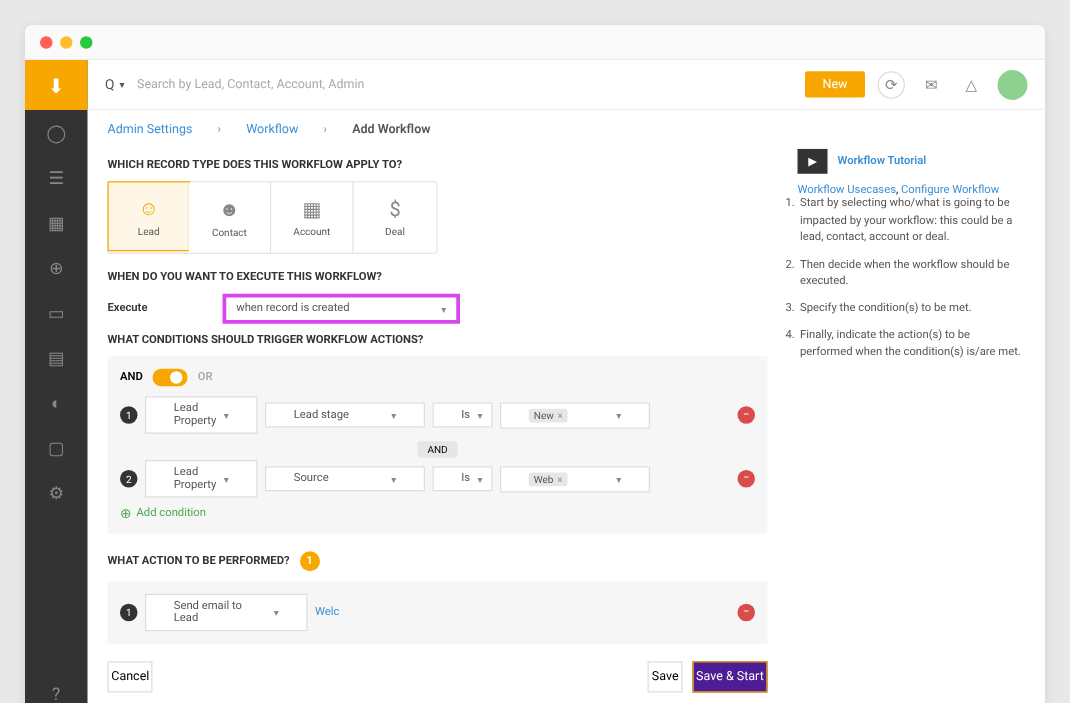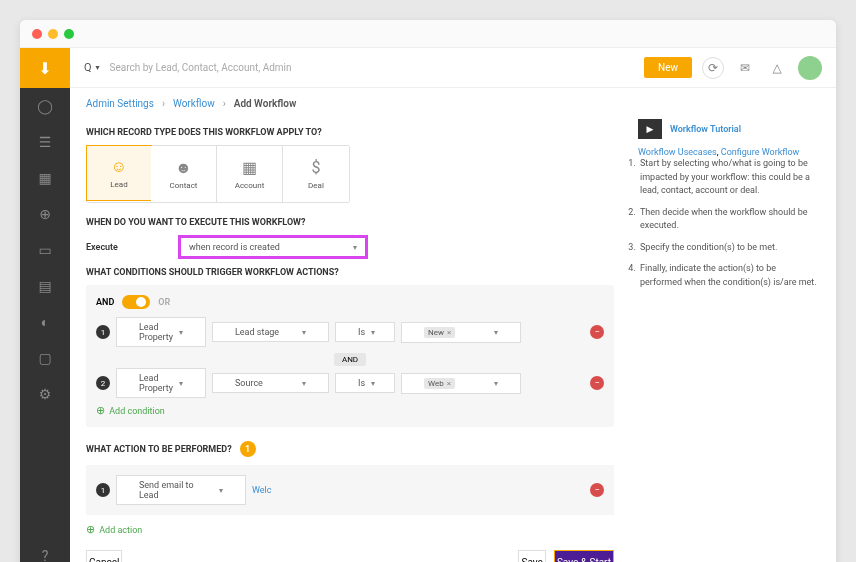--- a/index.html
+++ b/index.html
@@ -14,21 +14,21 @@
 .navicon{width:50px;height:36px;display:flex;align-items:center;justify-content:center;color:#888;font-size:14px;cursor:pointer}
 .navicon.bottom{margin-top:auto;margin-bottom:8px}
 .main{flex:1;display:flex;flex-direction:column;overflow:hidden}
 .topbar{height:40px;display:flex;align-items:center;padding:0 14px;gap:10px;border-bottom:1px solid #eee}
 .qbtn{font-size:11px;color:#555;display:flex;align-items:center;gap:4px}
 .search{flex:1;font-size:10px;color:#aaa}
 .newbtn{background:#f7a700;color:#fff;font-size:10px;padding:5px 14px;border-radius:2px;border:none;cursor:pointer}
 .tbicon{width:22px;height:22px;display:flex;align-items:center;justify-content:center;color:#888;font-size:12px}
 .tbicon.circ{border:1px solid #ddd;border-radius:50%}
 .avatar{width:24px;height:24px;border-radius:50%;background:#8ed08e}
-.breadcrumb{padding:10px 16px;font-size:10px;color:#999;display:flex;gap:8px;}
+.breadcrumb{padding:10px 16px;font-size:10px;color:#999;display:flex;gap:20px;}
 .breadcrumb a{color:#3b8fd4;text-decoration:none}
 .content{flex:1;display:flex;overflow:auto;padding:0 16px 12px}
 .left{flex:1;padding-right:16px}
 .right{width:190px;padding-left:8px}
 .sectitle{font-size:9px;font-weight:700;color:#333;margin:8px 0}
 .recordtypes{display:flex;gap:0;border:1px solid #e0e0e0;border-radius:2px;width:fit-content}
 .rtcard{width:66px;height:56px;display:flex;flex-direction:column;align-items:center;justify-content:center;gap:4px;border-right:1px solid #e0e0e0;cursor:pointer;background:#fff}
 .rtcard:last-child{border-right:none}
 .rtcard.sel{background:#fef6e6;border:1px solid #f7a700;margin:-1px}
 .rtcard .ico{font-size:16px;color:#888}
@@ -39,21 +39,21 @@
 .select{border:3px solid #d946ef;padding:4px 8px;font-size:9px;color:#555;background:#fff;min-width:190px;display:flex;justify-content:space-between;align-items:center;cursor:pointer}
 .select:after{content:"▾";color:#888;font-size:8px}
 .condblock{background:#f6f6f6;padding:10px;border-radius:2px}
 .andorrow{display:flex;align-items:center;gap:8px;font-size:9px;font-weight:600;margin-bottom:8px}
 .toggle{width:28px;height:14px;background:#f7a700;border-radius:7px;position:relative;cursor:pointer}
 .toggle:after{content:"";position:absolute;width:10px;height:10px;background:#fff;border-radius:50%;top:2px;left:14px}
 .condrow{display:flex;align-items:center;gap:6px;margin-bottom:6px}
 .num{width:14px;height:14px;background:#333;color:#fff;border-radius:50%;font-size:8px;display:flex;align-items:center;justify-content:center}
 .csel{border:1px solid #ddd;padding:4px 22px;font-size:9px;color:#555;background:#fff;display:flex;justify-content:space-between;align-items:center;cursor:pointer}
 .csel:after{content:"▾";color:#888;font-size:8px;margin-left:6px}
-.csel.w1{width:90px}.csel.w2{width:117px}.csel.w3{width:60px}.csel.w4{width:120px}
+.csel.w1{width:90px}.csel.w2{width:128px}.csel.w3{width:48px}.csel.w4{width:120px}
 .tag{background:#e6e6e6;padding:1px 4px;font-size:8px;border-radius:2px;display:inline-flex;align-items:center;gap:3px}
 .tag:after{content:"×";color:#888}
 .delrow{width:14px;height:14px;background:#d94c4c;border-radius:50%;color:#fff;font-size:9px;display:flex;align-items:center;justify-content:center;margin-left:auto;cursor:pointer}
 .andchip{background:#e6e6e6;font-size:8px;padding:2px 8px;border-radius:2px;margin:2px auto;width:fit-content}
 .addlink{color:#4ca64c;font-size:9px;display:flex;align-items:center;gap:4px;cursor:pointer;margin-top:4px}
 .addlink:before{content:"⊕";font-size:11px}
 .actiontitle{display:flex;align-items:center;gap:8px;margin:14px 0 8px}
 .stepnum{width:16px;height:16px;background:#f7a700;color:#fff;border-radius:50%;font-size:9px;display:flex;align-items:center;justify-content:center;font-weight:600}
 .actionrow{background:#f6f6f6;padding:10px;display:flex;align-items:center;gap:6px}
 .welclink{color:#3b8fd4;font-size:9px}
@@ -194,21 +194,20 @@
             <div class="stepnum">1</div>
           </div>
           <div class="actionrow">
             <div class="num">1</div>
             <div class="csel" style="width:130px">
                 <span>Send email to Lead</span>
               </div>
             <a class="welclink">Welc</a>
             <div class="delrow">−</div>
           </div>
-          <div class="addlink" style="margin-top:8px">Add action</div>
 
           <div class="footer">
             <button class="btn">Cancel</button>
             <div class="spacer"></div>
             <button class="btn">Save</button>
             <button class="btn primary">Save &amp; Start</button>
           </div>
         </div>
 
         <div class="right">

